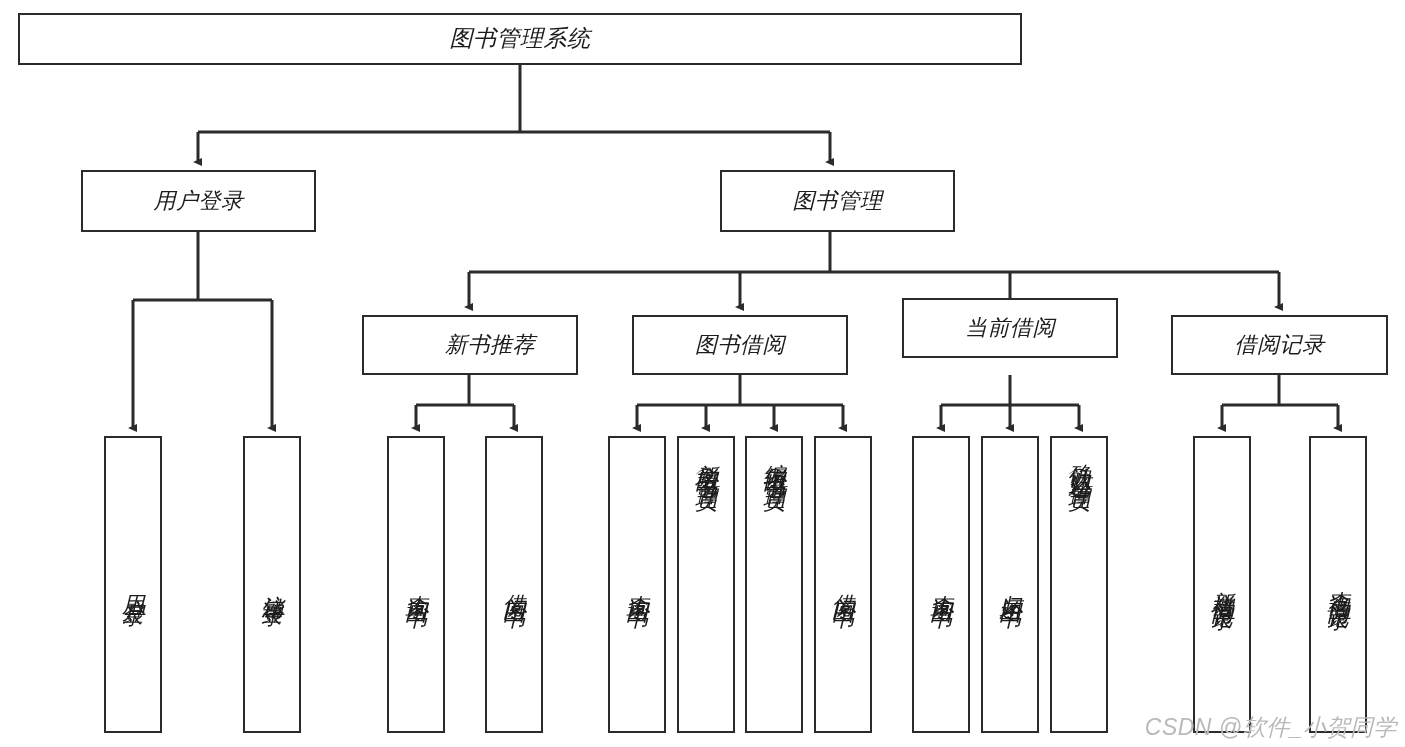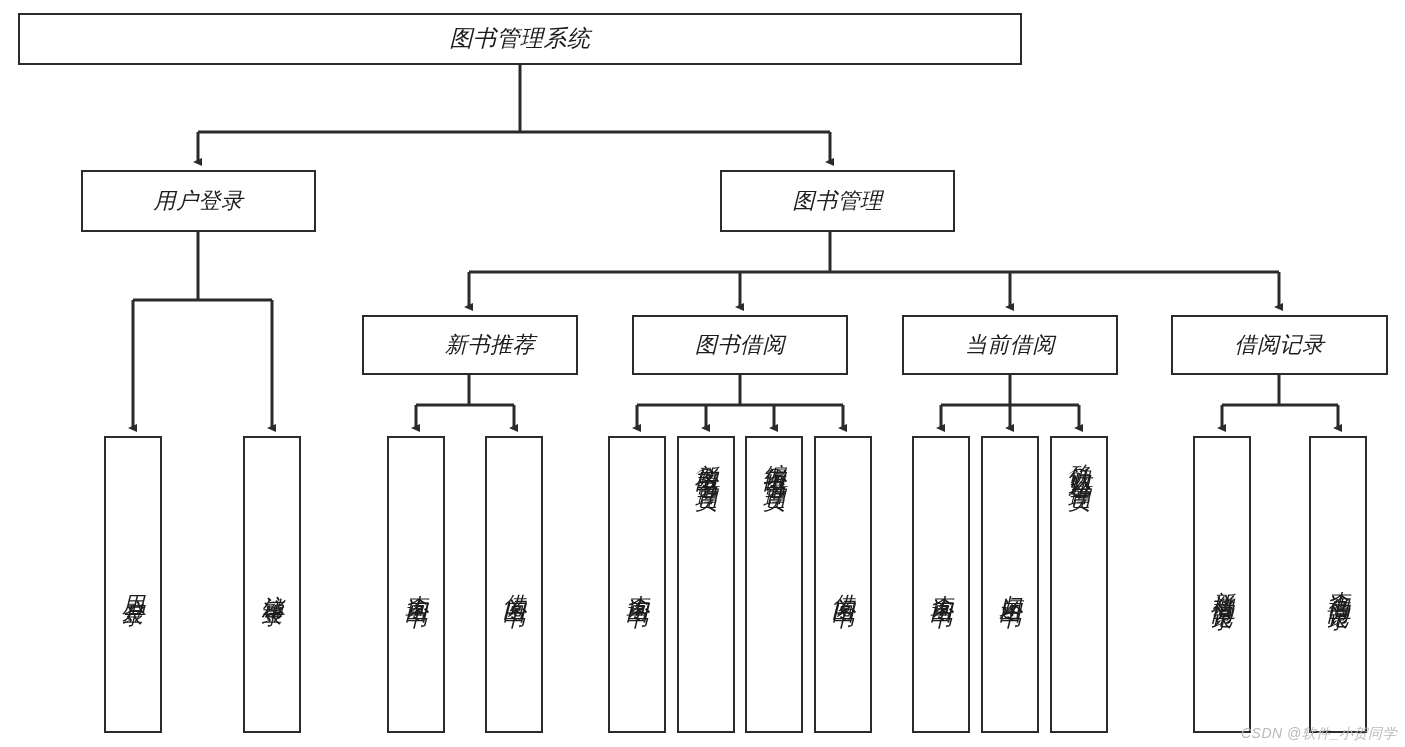--- a/index.html
+++ b/index.html
@@ -59,21 +59,21 @@
     line-height: 1;
   }
   .node.vertical.centered {
     align-items: center;
     padding-top: 0;
   }
   .watermark {
     position: absolute;
     right: 8px;
     bottom: 4px;
-    font-size: 14px;
+    font-size: 23px;
     color: #b9b9b9;
     z-index: 5;
     white-space: nowrap;
     letter-spacing: 0.5px;
   }
 </style>
 </head>
 <body>
 
 <div id="canvas">
@@ -138,21 +138,21 @@
   <div class="node horizontal" style="left:712px; top:170px; width:235px; height:62px;margin-left:8px;">
     <span class="label">图书管理</span>
   </div>
 
   <div class="node horizontal" style="left:362px; top:315px; width:216px; height:60px;padding-left:40px;">
     <span class="label">新书推荐</span>
   </div>
   <div class="node horizontal" style="left:632px; top:315px; width:216px; height:60px;">
     <span class="label">图书借阅</span>
   </div>
-  <div class="node horizontal" style="left:902px; top:315px; width:216px; height:60px;">
+  <div class="node horizontal" style="left:902px; top:298px; width:216px; height:60px;">
     <span class="label">当前借阅</span>
   </div>
   <div class="node horizontal" style="left:1171px; top:315px; width:217px; height:60px;">
     <span class="label">借阅记录</span>
   </div>
 
   <div class="node vertical centered" style="left:104px; top:436px; width:58px; height:297px;">
     <span class="label">用户登录</span>
   </div>
   <div class="node vertical centered" style="left:243px; top:436px; width:58px; height:297px;">

